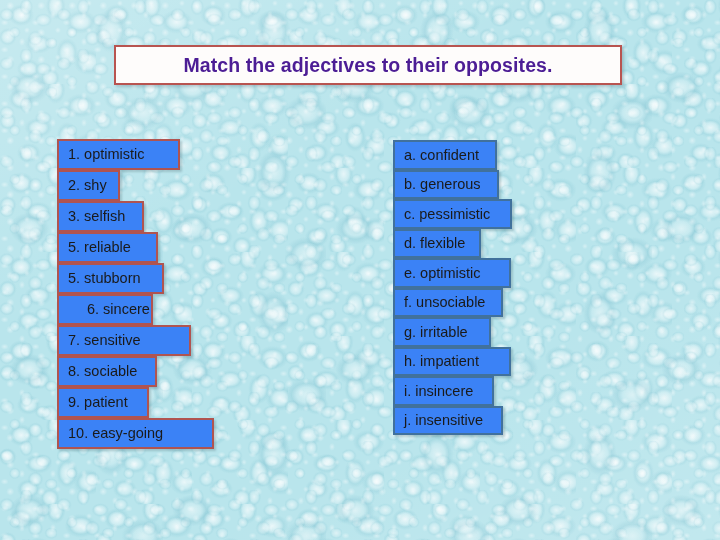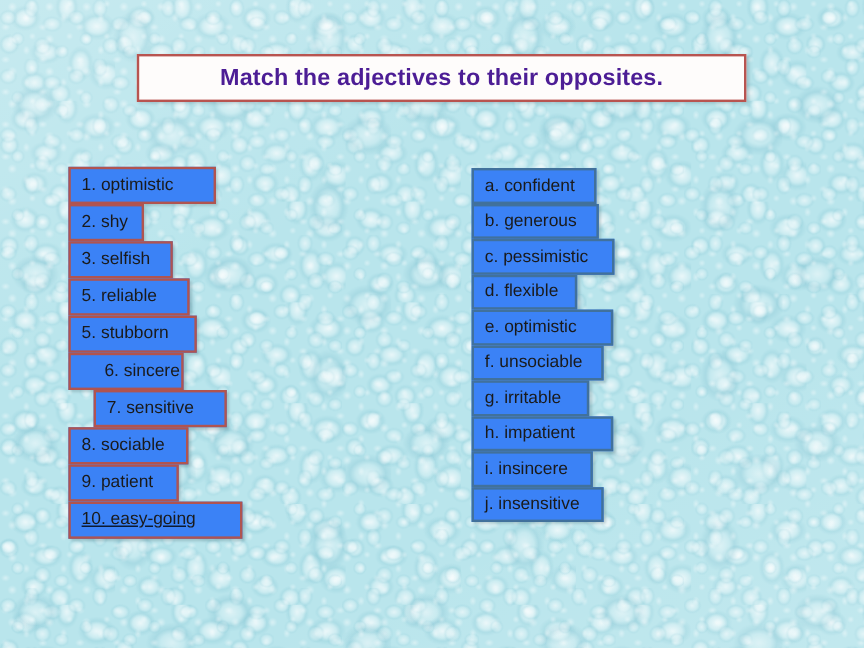--- a/index.html
+++ b/index.html
@@ -169,30 +169,30 @@
       </div>
       <div class="item-box" style="width: 101px;">
         <span class="item-label">5. reliable</span>
       </div>
       <div class="item-box" style="width: 107px;">
         <span class="item-label">5. stubborn</span>
       </div>
       <div class="item-box" style="width: 96px; padding-left: 28px;">
         <span class="item-label">6. sincere</span>
       </div>
-      <div class="item-box" style="width: 111px; margin-left: 21px;">
+      <div class="item-box" style="width: 134px;">
         <span class="item-label">7. sensitive</span>
       </div>
       <div class="item-box" style="width: 100px;">
         <span class="item-label">8. sociable</span>
       </div>
       <div class="item-box" style="width: 92px;">
         <span class="item-label">9. patient</span>
       </div>
-      <div class="item-box" style="width: 145px; text-decoration: underline;">
+      <div class="item-box" style="width: 157px;">
         <span class="item-label">10. easy-going</span>
       </div>
     </div>
   <div class="column" id="right-column">
       <div class="item-box" style="width: 104px;">
         <span class="item-label">a. confident</span>
       </div>
       <div class="item-box" style="width: 106px;">
         <span class="item-label">b. generous</span>
       </div>

